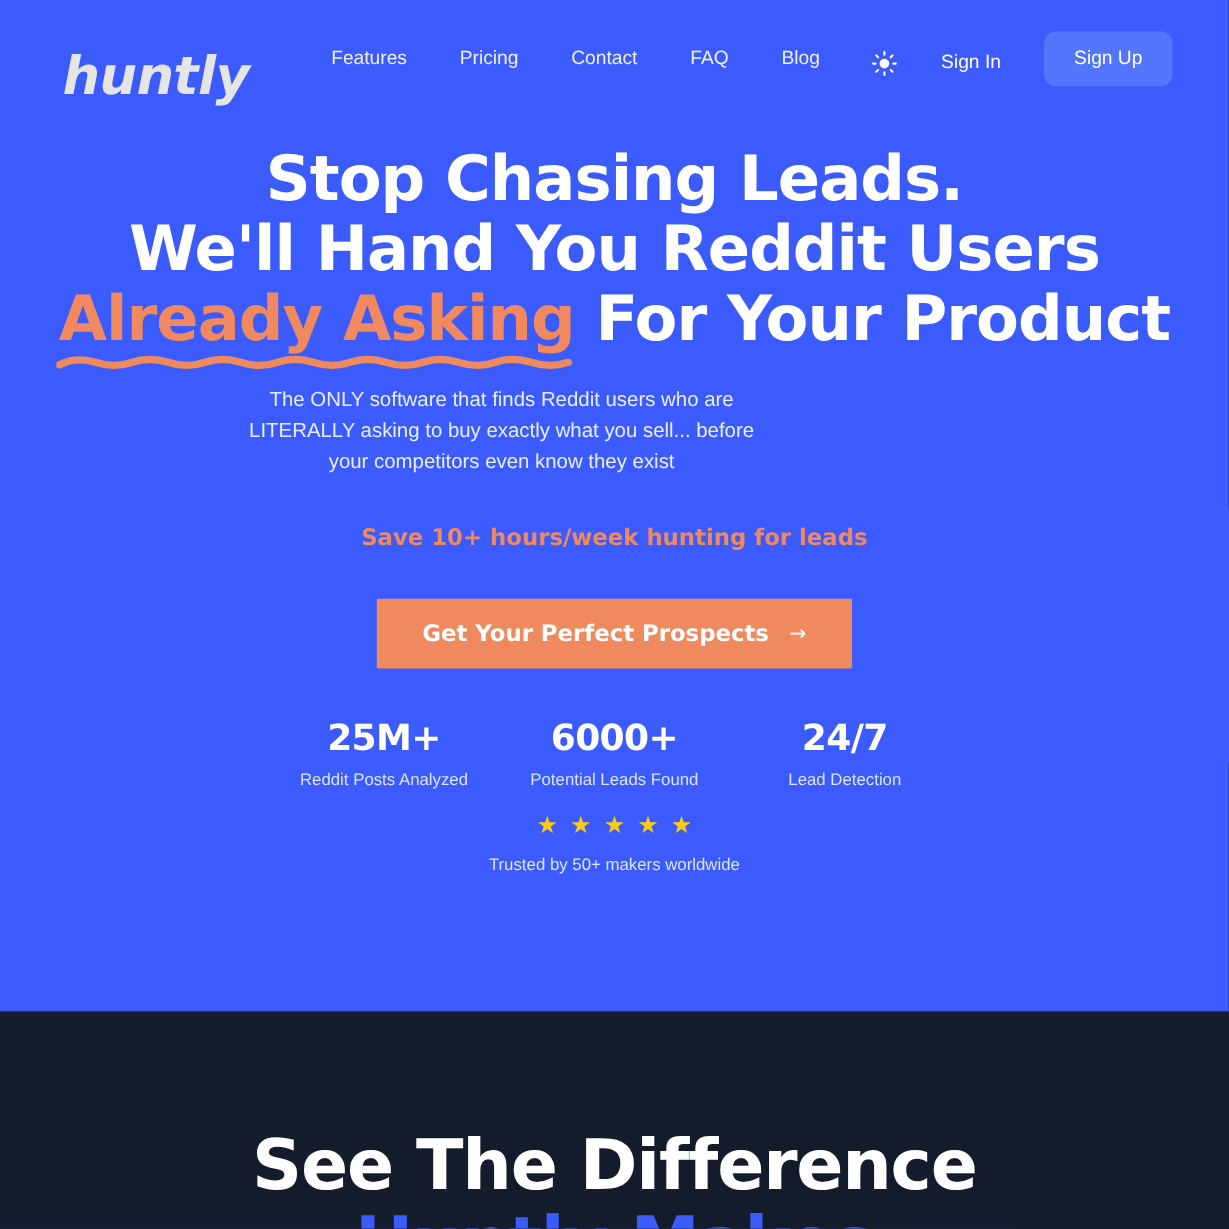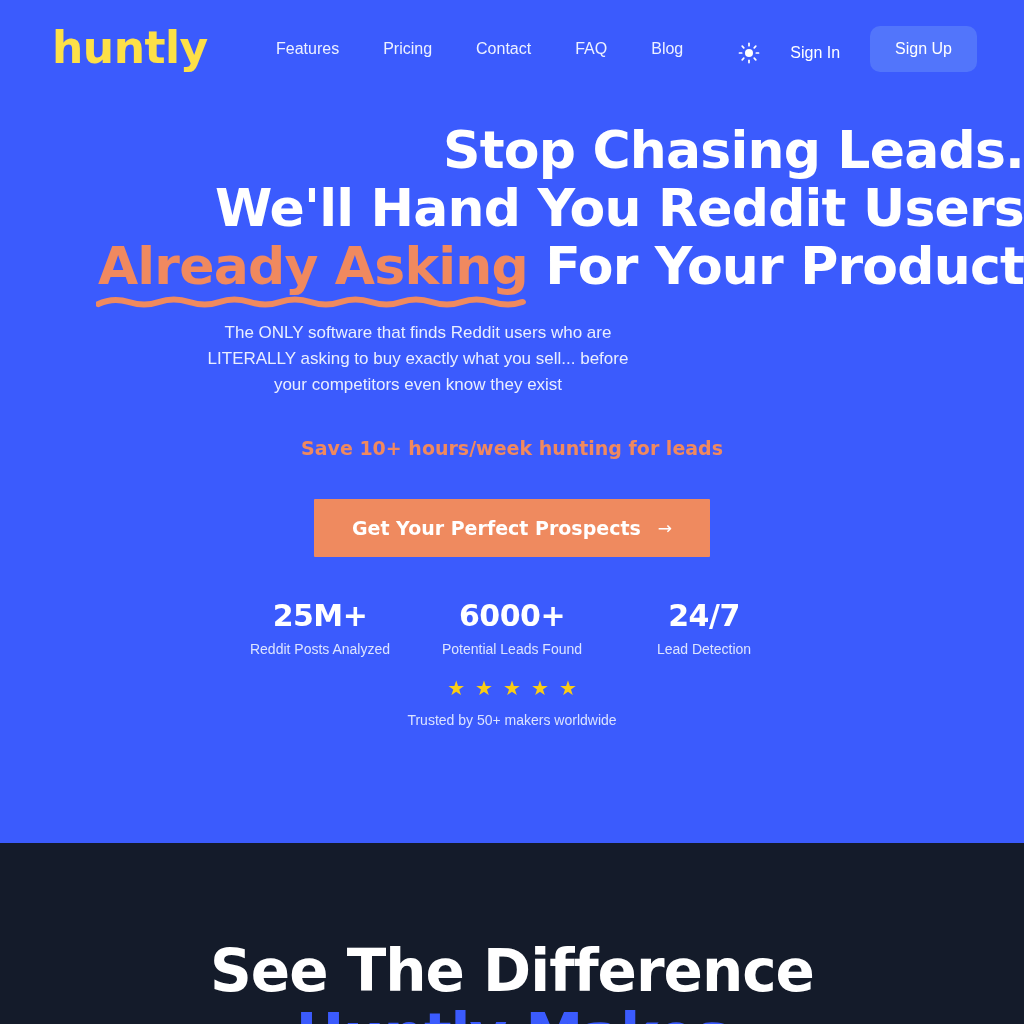--- a/index.html
+++ b/index.html
@@ -24,27 +24,28 @@
     position:absolute;
     top:0; left:0;
     width:1024px;
     height:96px;
     display:flex;
     align-items:center;
   }
   .logo {
     position:absolute;
     left:52px;
-    top:24px;
+    top:40px;
     font-size:44px;
     font-weight:700;
-    color:#fde047;
+    color:#e5e5e5;
     letter-spacing:-0.5px;
     line-height:48px;
     font-family:"DejaVu Sans", sans-serif;
+    font-style:italic;
   }
   .nav-links {
     position:absolute;
     left:276px;
     top:38px;
     display:flex;
     align-items:center;
     gap:44px;
   }
   .nav-link {
@@ -53,21 +54,21 @@
     text-decoration:none;
     line-height:21px;
     white-space:nowrap;
   }
   .nav-right {
     position:absolute;
     right:47px;
     top:26px;
     display:flex;
     align-items:center;
-    gap:2px;
+    gap:8px;
   }
   .theme-toggle {
     width:34px; height:34px;
     display:flex; align-items:center; justify-content:center;
     margin-top:7px;
     margin-right:22px;
   }
   .signin {
     font-size:16px;
     color:#ffffff;
@@ -100,21 +101,20 @@
   .headline {
     position:absolute;
     top:121px;
     left:0; width:1024px;
     font-size:52px;
     font-weight:700;
     line-height:58px;
     color:#ffffff;
     letter-spacing:-0.8px;
     font-family:"DejaVu Sans", sans-serif;
-    text-align:right;
   }
   .hl-accent {
     color:#f0895f;
     position:relative;
     display:inline-block;
   }
   .squiggle {
     position:absolute;
     left:-2px;
     bottom:-14px;

